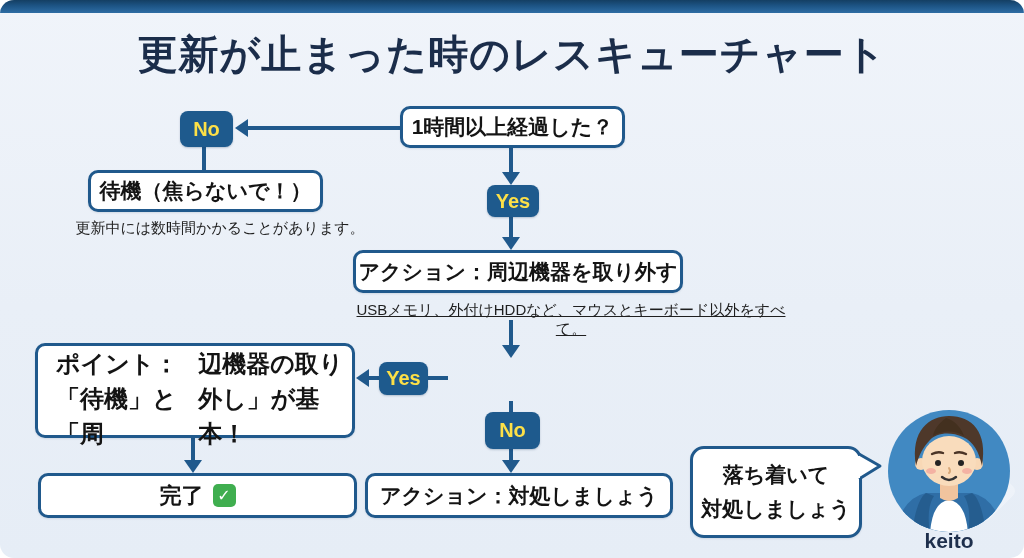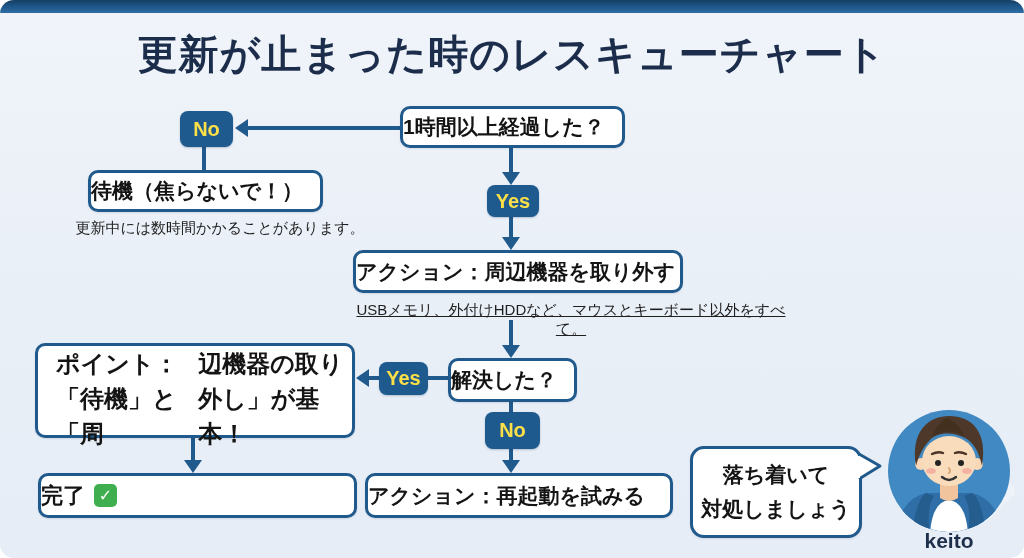--- a/index.html
+++ b/index.html
@@ -13,21 +13,21 @@
     position:absolute;left:0;top:0;width:100%;height:13px;
     background:linear-gradient(180deg,#143f63 0%,#1d5485 45%,#2e6da4 100%);
   }
   .title{
     position:absolute;left:0;top:27px;width:100%;text-align:center;
     font-size:40px;font-weight:900;color:#1b2d4a;letter-spacing:1px;
   }
   .node{
     position:absolute;box-sizing:border-box;background:#ffffff;
     border:3px solid #20598c;border-radius:10px;
-    display:flex;align-items:center;justify-content:flex-start;
+    display:flex;align-items:center;justify-content:center;
     font-weight:900;color:#141414;
     box-shadow:0 1px 2px rgba(30,60,100,.12);
   }
   .badge{
     position:absolute;box-sizing:border-box;background:#1e5a8d;color:#fde047;
     border-radius:8px;display:flex;align-items:center;justify-content:center;
     font-weight:900;font-size:20px;box-shadow:0 1px 2px rgba(20,50,90,.25);
   }
   .note{
     position:absolute;font-size:15px;color:#1f1f1f;text-align:center;font-weight:500;
@@ -120,44 +120,41 @@
   <div class="badge" style="left:487px;top:185px;width:52px;height:32px;">
     <span>Yes</span>
   </div>
 
   <div class="node" style="left:353px;top:250px;width:330px;height:43px;font-size:21px;">
     <span>アクション：周辺機器を取り外す</span>
   </div>
 
   <div class="note" style="left:346px;top:301px;width:450px;text-decoration:underline;">USBメモリ、外付けHDDなど、マウスとキーボード以外をすべて。</div>
 
-  <div class="node" style="left:448px;top:358px;width:129px;height:44px;font-size:21px;">
-    <span>解決した？</span>
-  </div>
 
   <div class="badge" style="left:379px;top:362px;width:49px;height:33px;">
     <span>Yes</span>
   </div>
 
   <div class="badge" style="left:485px;top:412px;width:55px;height:37px;">
     <span>No</span>
   </div>
 
   <div class="node pointbox" style="left:35px;top:343px;width:320px;height:95px;">
     <div>ポイント：「待機」と「周</div>
     <div>辺機器の取り外し」が基本！</div>
   </div>
 
   <div class="node" style="left:38px;top:473px;width:319px;height:45px;font-size:22px;">
     <span>完了</span>
     <span class="check">✓</span>
   </div>
 
   <div class="node" style="left:365px;top:473px;width:308px;height:45px;font-size:21px;">
-    <span>アクション：再起動を試みる</span>
+    <span>アクション：対処しましょう</span>
   </div>
 
   <div class="sparkle"></div>
 
   <div class="bubble">
     <div>落ち着いて</div>
     <div>対処しましょう</div>
   </div>
   <svg class="bubble-tail" width="28" height="30" viewBox="0 0 28 30">
     <path d="M3,2 L24,14 L3,27" fill="#ffffff" stroke="#20598c" stroke-width="3" stroke-linejoin="round"></path>

